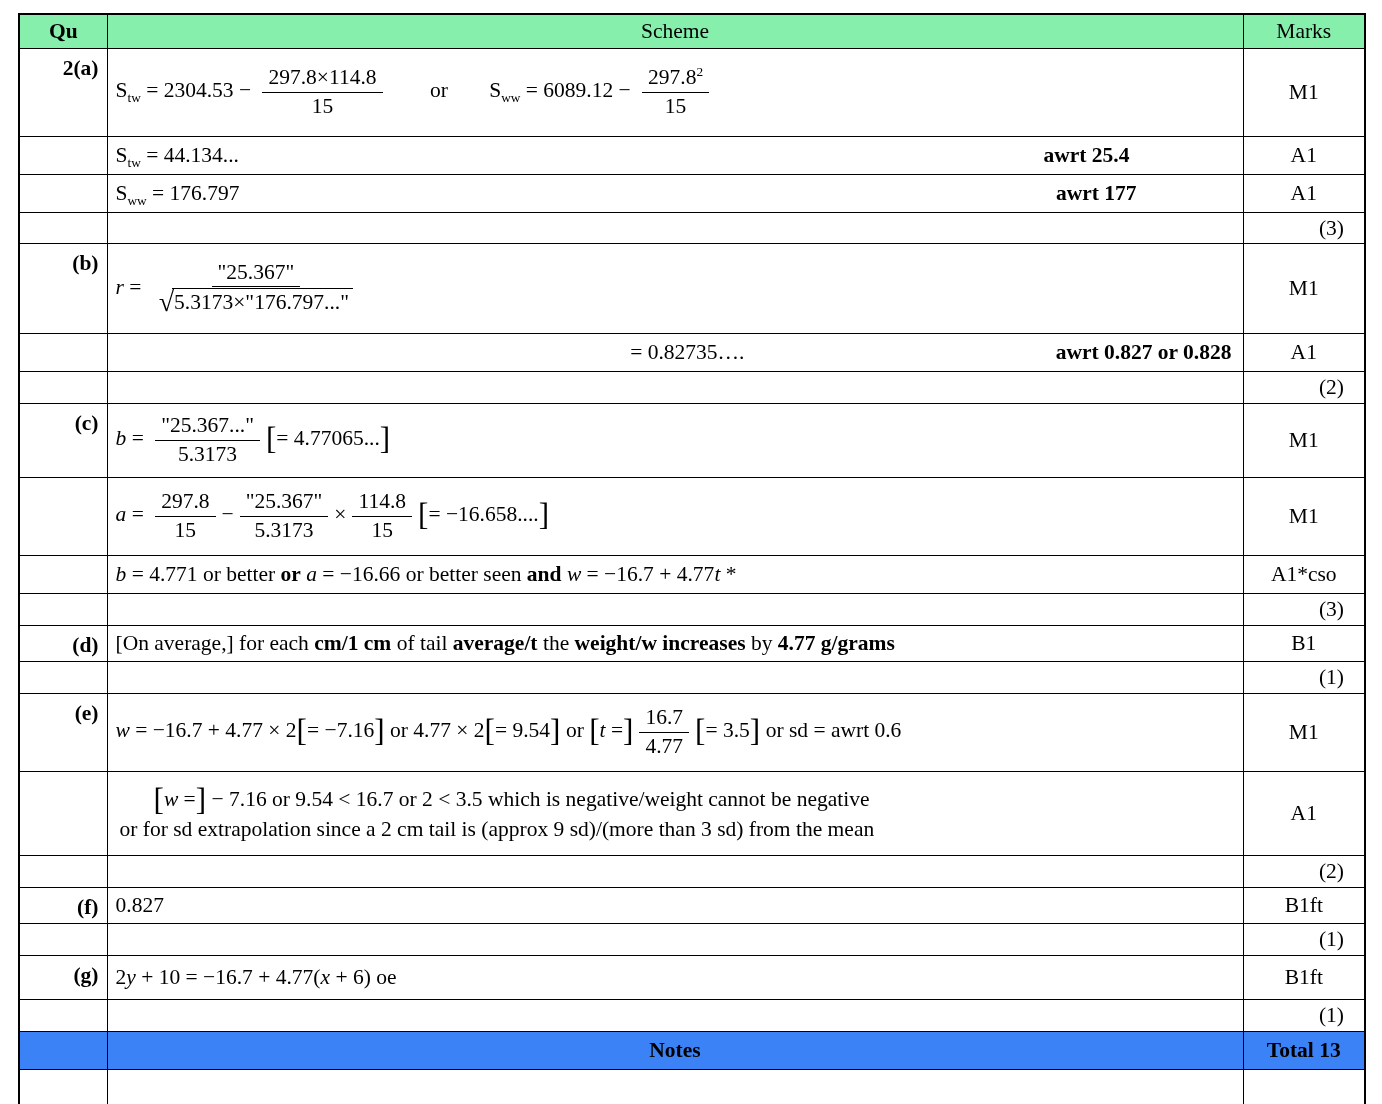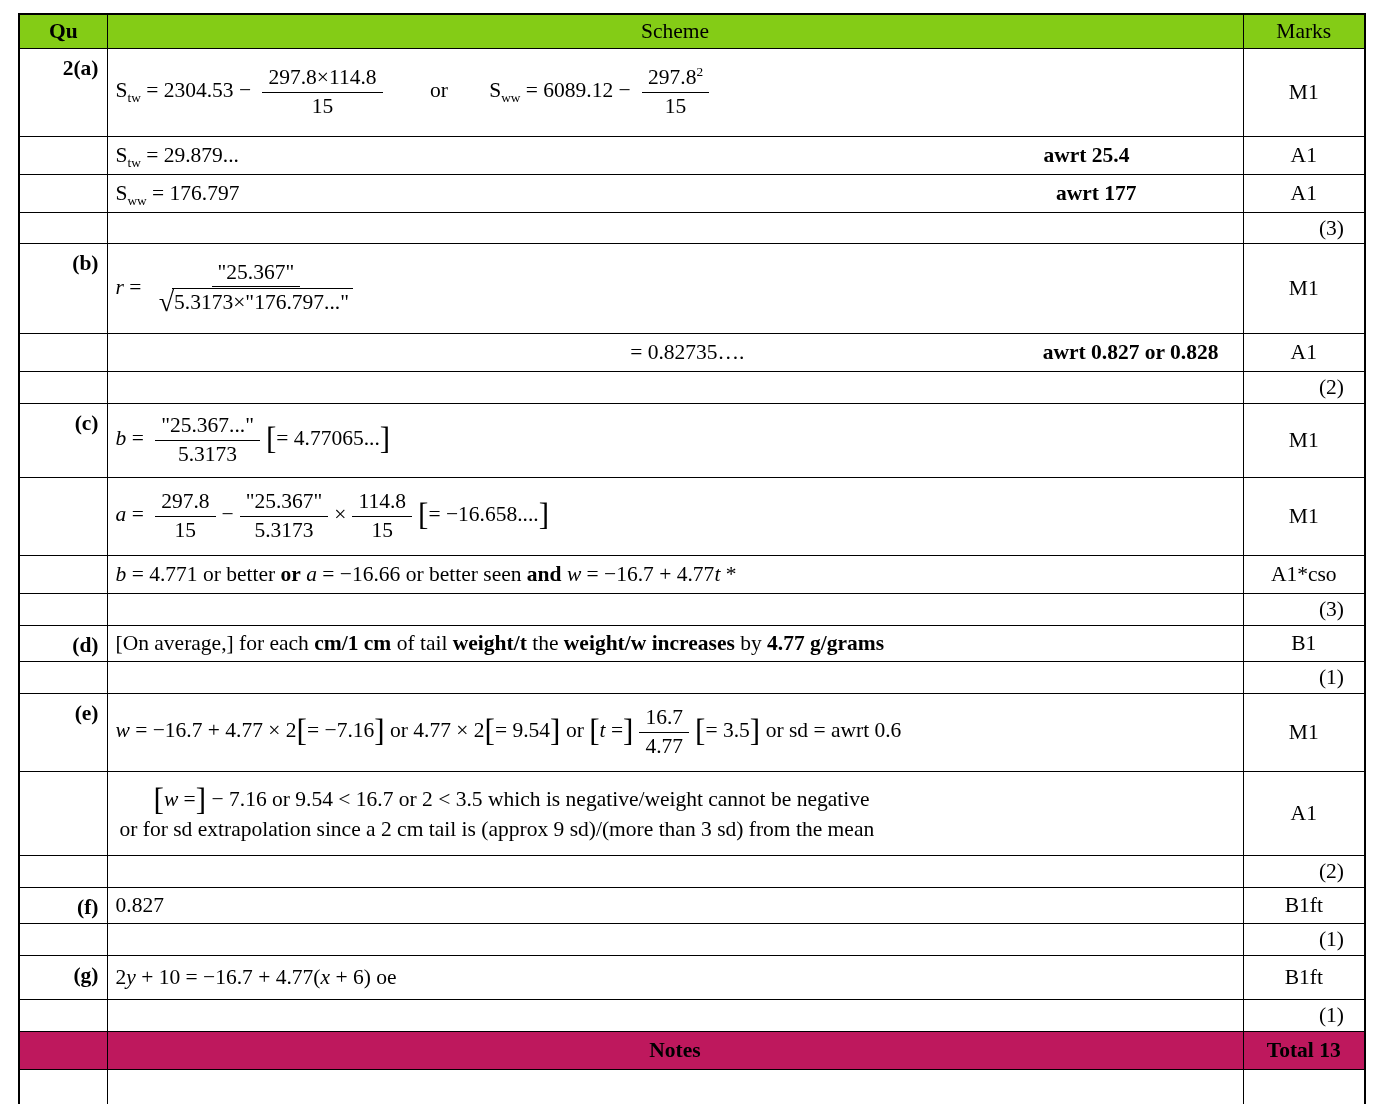--- a/index.html
+++ b/index.html
@@ -2,44 +2,44 @@
 <html><head>
 <meta charset="utf-8">
 <style>
   *{box-sizing:border-box;margin:0;padding:0}
   html,body{width:1382px;height:1104px;overflow:hidden;background:#fff}
   body{font-family:"Liberation Serif",serif;color:#000;font-size:21.5px;line-height:1.25}
   .page{padding:13px 18px 0 18px}
   table.ms{border-collapse:collapse;width:1346px;table-layout:fixed;border:2px solid #000}
   td{border:1.5px solid #000;padding:2px 8px;vertical-align:middle;overflow:hidden}
   .c-qu{width:88px}.c-scheme{width:1136px}.c-marks{width:122px}
-  tr.hdr td{background:#84cc16;text-align:center}
+  tr.hdr td{background:#86efac;text-align:center}
   .bold{font-weight:bold}
   .qu{text-align:right;font-weight:bold;vertical-align:top;padding-top:6px}
   .marks{text-align:center}
   .count{text-align:right;padding-right:20px}
   .it{font-style:italic}
   sub.vs{font-size:.62em;line-height:0}
   sup.sp{font-size:.62em;line-height:0}
   .frac{display:inline-flex;flex-direction:column;align-items:center;vertical-align:middle;margin:0 6px;text-align:right;line-height:1.2}
   .frac .num{padding:0 6px 1px;border-bottom:1.5px solid #000}
   .frac .den{padding:1px 6px 0}
   .bb{font-size:1.45em;line-height:1;vertical-align:-0.12em}
   .orsep{margin:0 36px}
   .rad{display:inline-flex;align-items:flex-start}
   .rad .sign{font-size:1.3em;line-height:1;margin-right:-2px}
   .rad .body{border-top:1.6px solid #000;padding:1px 4px 0 2px;display:inline-block}
   .flexline{display:flex;align-items:center;width:100%}
   .awrt{font-weight:bold}
   .ml-auto{margin-left:auto}
-  .mr145{margin-right:105px}.mr175{margin-right:98px}.mr16{margin-right:16px}
+  .mr145{margin-right:105px}.mr175{margin-right:98px}.mr16{margin-right:3px}
   .ind46{margin-left:46%}
   .line2wrap .l1{padding-left:38px}
   .line2wrap .l2{padding-left:4px}
-  tr.notes td{background:#be185d}
+  tr.notes td{background:#3b82f6}
   tr.partial td{border-bottom:none}
   .h34{height:34px}.h88{height:88px}.h38{height:38px}.h28{height:28px}.h90{height:90px}
   .h74{height:74px}.h78{height:78px}.h36{height:36px}.h84{height:84px}.h44{height:44px}.h70{height:70px}
 </style>
 </head>
 <body>
 
 <div class="page">
 <table class="ms">
   <colgroup>
@@ -72,21 +72,21 @@
               </span>
       </span>
     </td>
     <td class="marks">M1</td>
   </tr>
 
   <tr class="h38">
     <td class="qu"></td>
     <td>
       <div class="flexline">
-        <span><span>S</span><sub class="vs">tw</sub><span> = 29.879...</span></span>
+        <span><span>S</span><sub class="vs">tw</sub><span> = 44.134...</span></span>
         <span class="awrt ml-auto mr145">awrt 25.4</span>
       </div>
     </td>
     <td class="marks">A1</td>
   </tr>
 
   <tr class="h38">
     <td class="qu"></td>
     <td>
       <div class="flexline">
@@ -172,21 +172,21 @@
 
   <tr class="h28">
     <td class="qu"></td>
     <td></td>
     <td class="count">(3)</td>
   </tr>
 
   <tr class="h36">
     <td class="qu">(d)</td>
     <td>
-      <span>[On average,] for each </span><span class="bold">cm/1 cm</span><span> of tail </span><span class="bold">weight/t</span><span> the </span><span class="bold">weight/w increases</span><span> by </span><span class="bold">4.77 g/grams</span>
+      <span>[On average,] for each </span><span class="bold">cm/1 cm</span><span> of tail </span><span class="bold">average/t</span><span> the </span><span class="bold">weight/w increases</span><span> by </span><span class="bold">4.77 g/grams</span>
     </td>
     <td class="marks">B1</td>
   </tr>
 
   <tr class="h28">
     <td class="qu"></td>
     <td></td>
     <td class="count">(1)</td>
   </tr>
 

